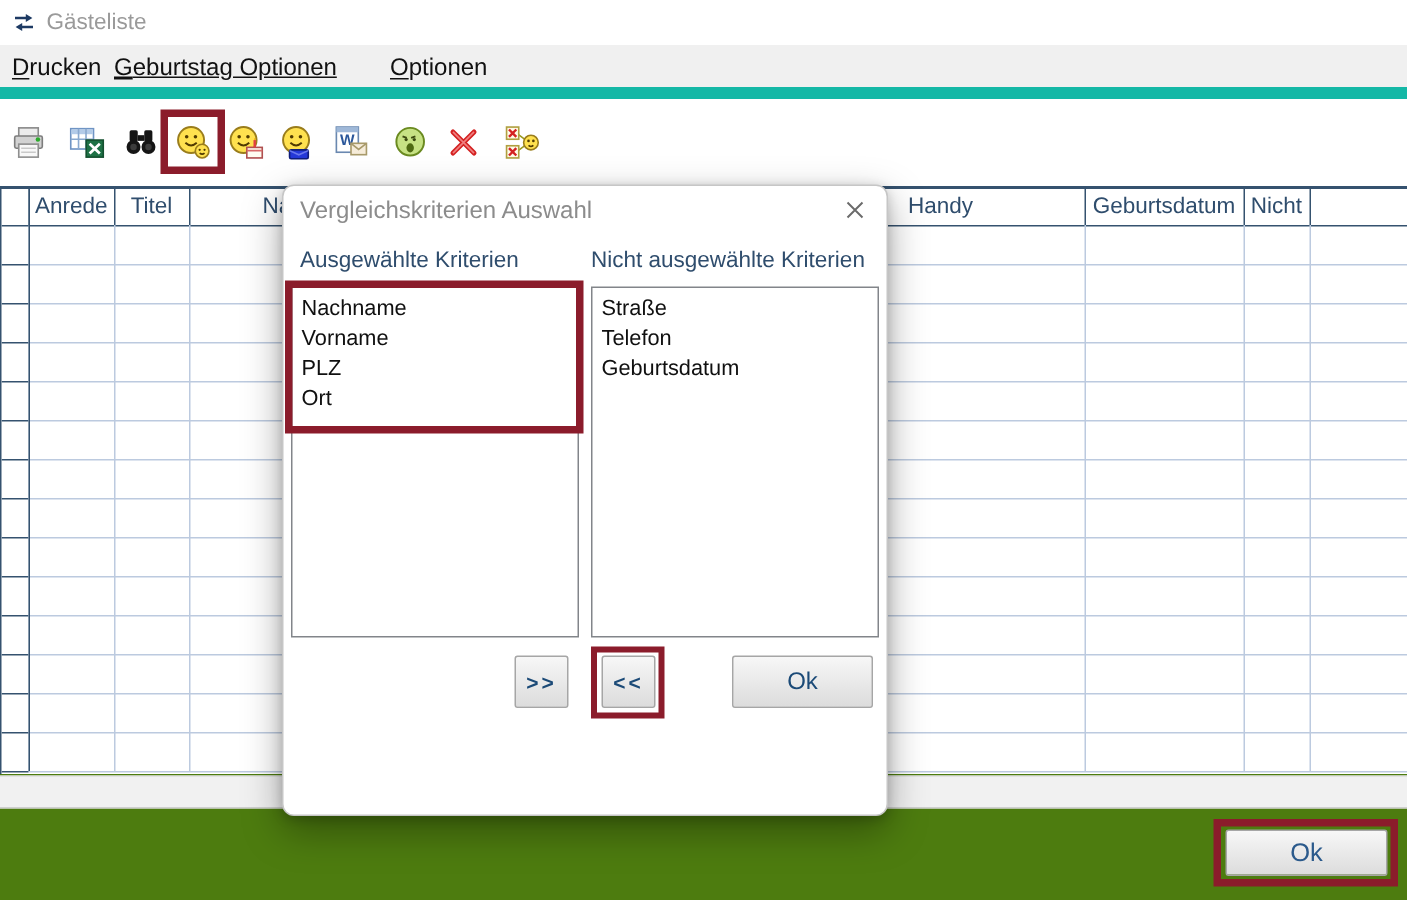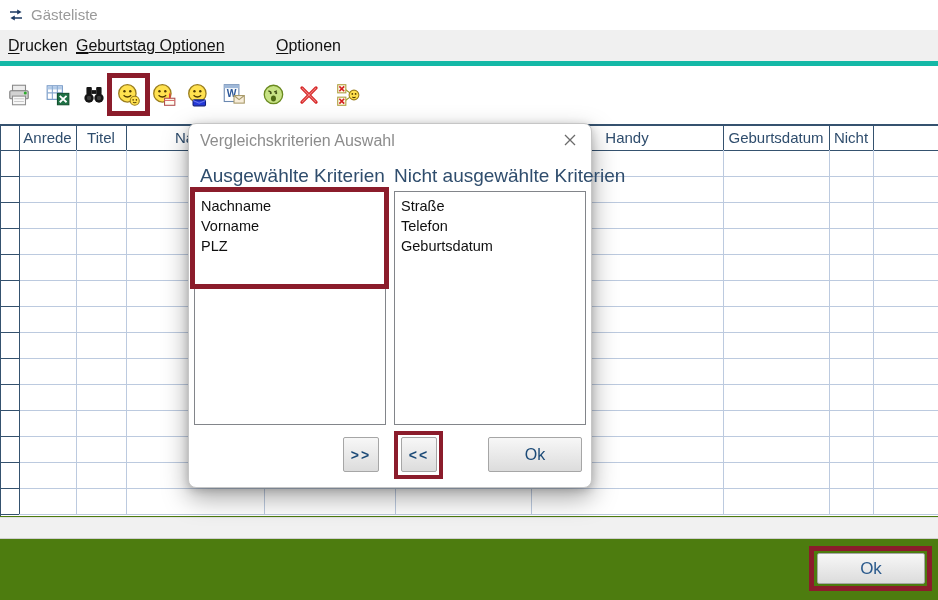--- a/index.html
+++ b/index.html
@@ -8,21 +8,21 @@
     position: relative; width: 938px; height: 600px; background: #4d7c0f;
     font-family: "Liberation Sans", sans-serif; overflow: hidden;
     -webkit-font-smoothing: antialiased;
   }
   
   .titlebar { position:absolute; left:0; top:0; width:938px; height:30px; background:#fff; }
   .titlebar .appicon { position:absolute; left:8px; top:7px; width:16px; height:16px; }
   .titlebar .appicon svg { width:16px; height:16px; }
   .titlebar .wtitle { position:absolute; left:31px; top:6px; font-size:15px; color:#9a9a9a; }
   
-  .menubar { position:absolute; left:0; top:30px; width:938px; height:36px; background:#f0f0f0; border-bottom:5px solid #14b8a6; }
+  .menubar { position:absolute; left:0; top:30px; width:938px; height:36px; background:#f0f0f0; border-bottom:8px solid #14b8a6; }
   .menu-item { position:absolute; top:7px; font-size:16px; color:#111; cursor:default; white-space:nowrap; }
   .menu-item u { text-decoration:underline; text-underline-offset:2px; }
   
   .toolbar { position:absolute; left:0; top:66px; width:938px; height:58px; background:#fff; }
   .tool { position:absolute; top:16px; width:26px; height:26px; display:inline-block; }
   .tool svg { width:26px; height:26px; }
   
   .grid { position:absolute; left:0; top:124px; width:938px; height:392px; background:#fff;
           border-top:2px solid #35526f; border-left:1px solid #35526f; overflow:hidden; }
   .hcell { position:absolute; top:0; height:24px; line-height:24px; text-align:center;
@@ -33,26 +33,26 @@
   .hline-d { position:absolute; height:1px; background:#35526f; }
   
   .statusbar { position:absolute; left:0; top:517px; width:938px; height:22px; background:#f1f1f1;
                border-top:1px solid #e2e2e2; border-bottom:1px solid #cfcfcf; }
   .footer-ok { position:absolute; left:817px; top:553px; width:108px; height:31px; }
   
   .btn { display:block; background:linear-gradient(#f7f7f7,#dcdcdc); border:1px solid #a6a6a6;
          border-radius:2px; color:#1b4a77; font-family:"Liberation Sans",sans-serif; cursor:default; }
   .btn.chev { font-weight:bold; font-size:14px; letter-spacing:2px; }
   
-  .dialog { position:absolute; left:188px; top:123px; width:404px; height:365px; background:#fff;
+  .dialog { position:absolute; left:188px; top:123px; width:404px; height:421px; background:#fff;
             border:1px solid #c6c6c6; border-radius:8px; z-index:10;
             box-shadow:0 10px 26px rgba(0,0,0,.35), 0 2px 8px rgba(0,0,0,.18); }
   .dlg-title { position:absolute; left:11px; top:8px; font-size:16px; color:#8c8c8c; white-space:nowrap; }
   .dlg-close { position:absolute; right:13px; top:8px; width:16px; height:16px; }
-  .dlg-label { position:absolute; top:41px; font-size:19px; color:#2f4d6d; white-space:nowrap; }
+  .dlg-label { position:absolute; top:41px; font-size:15px; color:#2f4d6d; white-space:nowrap; }
   .listbox { position:absolute; top:67px; width:192px; height:234px; background:#fff;
              border:1px solid #82858a; overflow:hidden; padding:4px 0 0 6px; }
   .listbox .li { font-size:14.5px; color:#101010; line-height:20px; white-space:nowrap; }
   .dlg-btn { position:absolute; top:313px; height:35px; }
   
   .annotation { position:absolute; border:5px solid #8b1c2b; background:transparent; z-index:20; pointer-events:none; }
   .annotation.thin { border-width:4px; }
 </style>
 </head>
 <body>
@@ -63,21 +63,21 @@
     <span class="appicon" id="appicon"><svg viewBox="0 0 16 16">
           <path d="M2 4.2h7.2V2.4L13.6 5 9.2 7.6V5.8H2z" fill="#1d3a63"></path>
           <path d="M14 11.8H6.8v1.8L2.4 11l4.4-2.6v1.8H14z" fill="#1d3a63"></path>
         </svg></span>
     <span class="wtitle">Gästeliste</span>
   </div>
 
   <div class="menubar" id="menubar">
       <span class="menu-item" style="left: 8px;"><u>D</u>rucken</span>
       <span class="menu-item" style="left: 76px; text-decoration: underline;"><u>G</u>eburtstag Optionen</span>
-      <span class="menu-item" style="left: 276px;"><u>O</u>ptionen</span>
+      <span class="menu-item" style="left: 260px;"><u>O</u>ptionen</span>
     </div>
 
   <div class="toolbar" id="toolbar">
       <span class="tool" style="left: 6px;"><svg viewBox="0 0 24 24">
           <rect x="6" y="3" width="12" height="5.5" fill="#ececec" stroke="#8a8a8a"></rect>
           <rect x="3.5" y="8" width="17" height="7.5" rx="1" fill="#d2d2d2" stroke="#7d7d7d"></rect>
           <rect x="6" y="13" width="12" height="8" fill="#f8f8f8" stroke="#8f8f8f"></rect>
           <path d="M7.5 15.5h9M7.5 18h9" stroke="#c9c9c9"></path>
           <circle cx="17.8" cy="10.2" r="1.4" fill="#2cab2c"></circle>
         </svg></span>
@@ -227,20 +227,21 @@
           <path d="M3 3l10 10M13 3L3 13" stroke="#6b6b6b" stroke-width="1.3"></path>
         </svg></span>
 
     <div class="dlg-label" style="left:11px;">Ausgewählte Kriterien</div>
     <div class="dlg-label" style="left:205px;">Nicht ausgewählte Kriterien</div>
 
     <div class="listbox" id="leftlist" style="left:5px;">
         <div class="li">Nachname</div>
         <div class="li">Vorname</div>
         <div class="li">PLZ</div>
+        <div class="li">Ort</div>
       </div>
     <div class="listbox" id="rightlist" style="left:205px;">
         <div class="li">Straße</div>
         <div class="li">Telefon</div>
         <div class="li">Geburtsdatum</div>
       </div>
 
     <button class="btn chev dlg-btn" style="left:154px; width:36px;">&gt;&gt;</button>
     <button class="btn chev dlg-btn" style="left:212px; width:36px;">&lt;&lt;</button>
     <button class="btn dlg-btn" style="left:299px; width:94px; font-size:16px;">Ok</button>

